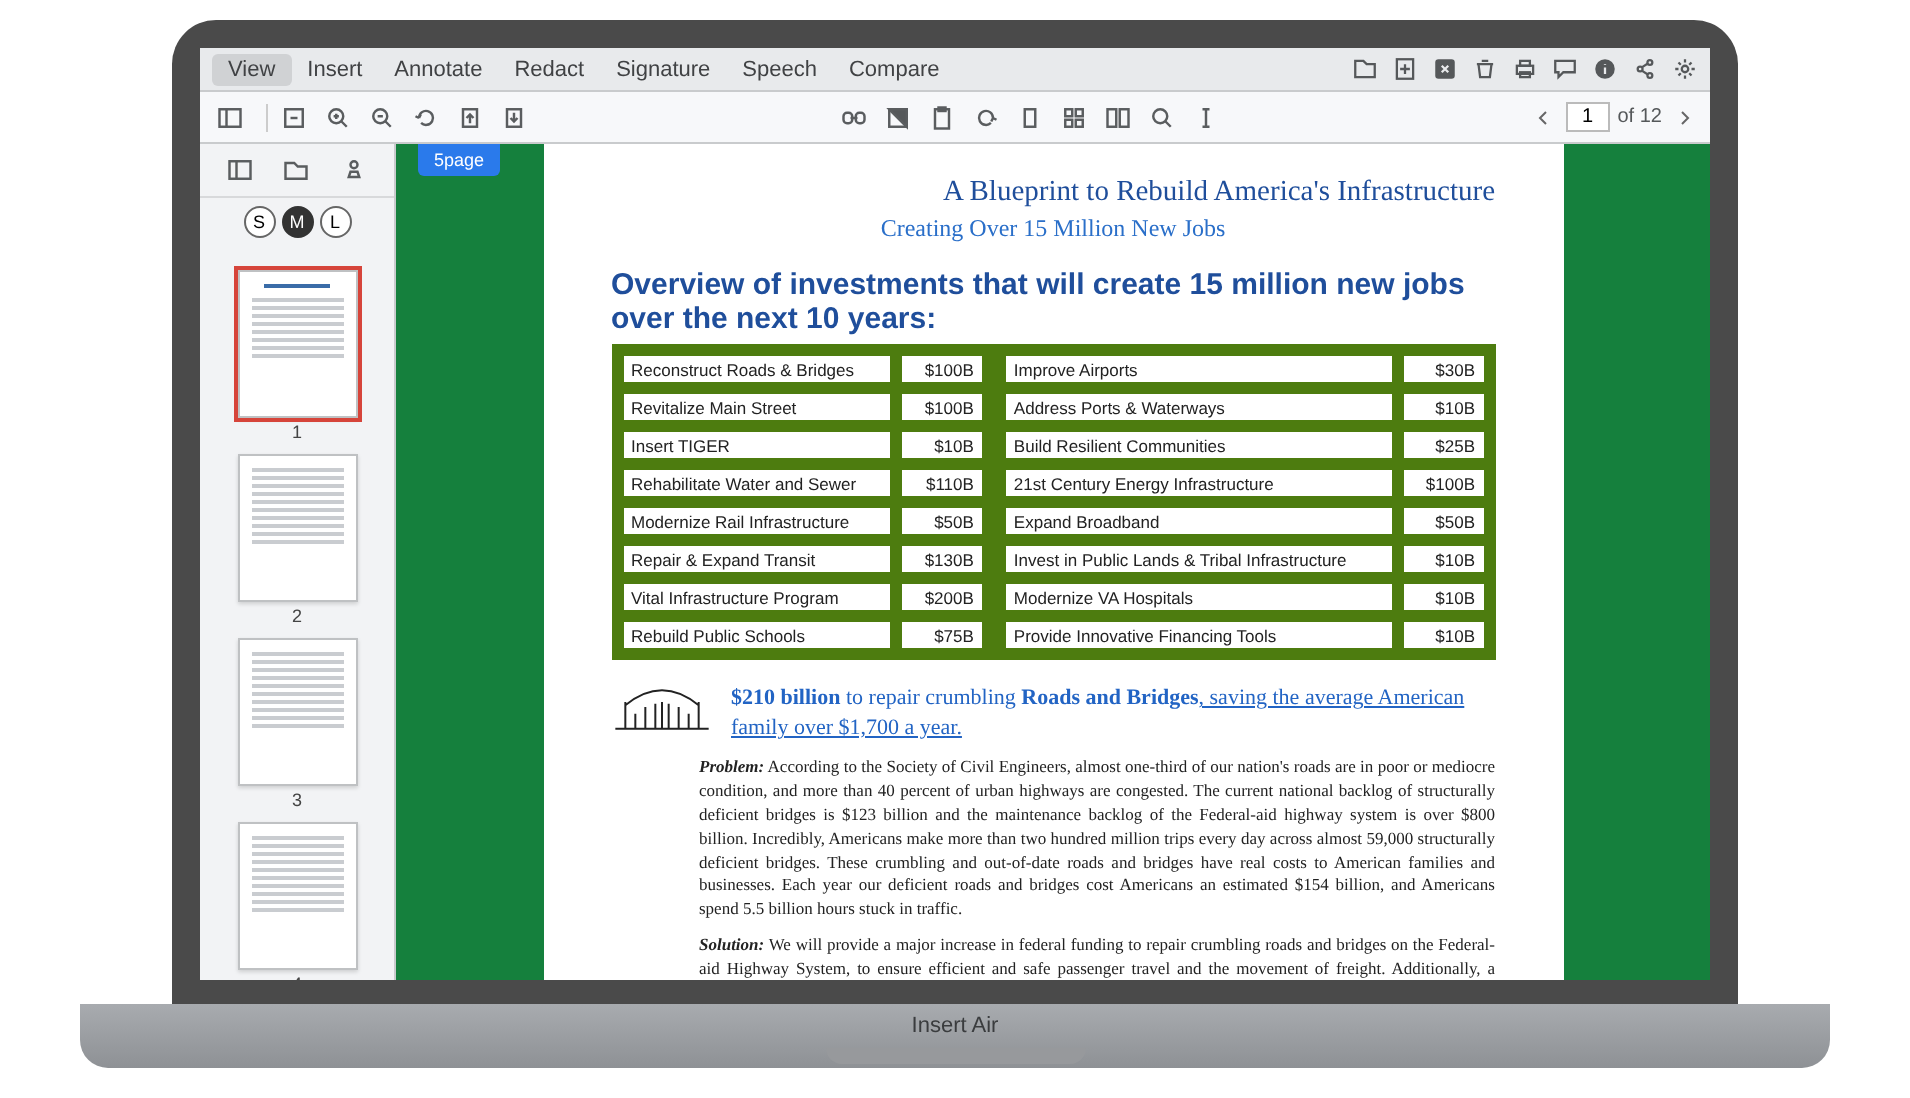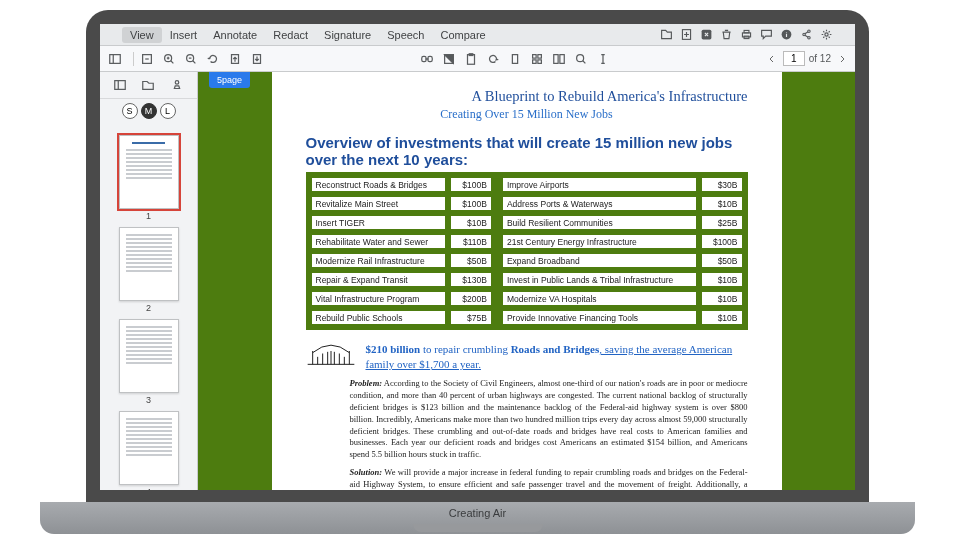--- a/index.html
+++ b/index.html
@@ -2,21 +2,21 @@
 <html><head>
 <meta charset="utf-8">
 <style>
   * { box-sizing: border-box; margin: 0; padding: 0; }
   body { font-family: -apple-system, Helvetica, Arial, sans-serif; background: #fff; width: 955px; height: 549px; position: relative; overflow: hidden; }
   .laptop { position: absolute; top: 0; left: 0; width: 955px; height: 549px; }
   .bezel { position: absolute; left: 86px; top: 10px; width: 783px; height: 494px; background: #4a4a4a; border-radius: 22px 22px 0 0; padding: 14px; }
   .screen { width: 100%; height: 100%; background: #eceef0; display: flex; flex-direction: column; overflow: hidden; }
   .hinge { position: absolute; left: 40px; top: 502px; width: 875px; height: 32px; background: linear-gradient(#a8abaf,#8e9195); border-radius: 0 0 14px 14px; text-align: center; color: #3a3c3e; font-size: 11px; line-height: 22px; }
   .notch { width: 130px; height: 8px; background: #97999c; border-radius: 0 0 10px 10px; margin: 0 auto; }
-  .menubar { display: flex; align-items: center; height: 22px; background: #e8eaec; border-bottom: 1px solid #c9cbcd; padding: 0 22px; font-size: 11px; color: #404244; }
+  .menubar { display: flex; align-items: center; height: 22px; background: #e8eaec; border-bottom: 1px solid #c9cbcd; padding: 0 6px; font-size: 11px; color: #404244; }
   .menu-item { padding: 2px 8px; border-radius: 3px; cursor: default; }
   .menu-item.active { background: #d0d2d4; }
   .menubar .spacer { flex: 1; }
   .menubar-icons { display: flex; gap: 6px; }
   .mb-icon { width: 14px; height: 14px; display: flex; align-items: center; justify-content: center; color: #55585a; cursor: pointer; }
   .mb-icon svg { width: 13px; height: 13px; stroke: currentColor; fill: none; stroke-width: 1.4; }
   .mb-icon.filled svg { fill: currentColor; stroke: none; }
   .toolbar { display: flex; align-items: center; height: 26px; background: #f7f8fa; border-bottom: 1px solid #c9cbcd; padding: 0 6px; gap: 4px; }
   .tb-icon { width: 18px; height: 18px; display: flex; align-items: center; justify-content: center; color: #5a5d5f; cursor: pointer; }
   .tb-icon svg { width: 14px; height: 14px; stroke: currentColor; fill: none; stroke-width: 1.4; }
@@ -31,21 +31,21 @@
   .sml { display: flex; justify-content: center; gap: 3px; padding: 4px 0 6px; }
   .sml span { width: 16px; height: 16px; border: 1px solid #666; border-radius: 50%; font-size: 9px; display: flex; align-items: center; justify-content: center; background: #fff; }
   .sml span.active { background: #333; color: #fff; border-color:#333;}
   .thumbs { flex: 1; overflow-y: auto; padding: 4px 0; }
   .thumb { width: 60px; height: 74px; margin: 6px auto 2px; background: #fff; border: 1px solid #bfc1c3; box-shadow: 0 1px 2px rgba(0,0,0,.15); position: relative; padding: 6px; }
   .thumb.active { outline: 2px solid #d6443a; }
   .thumb-lines { display:flex; flex-direction:column; gap:2px; }
   .tln { height: 2px; background: #c9ccd0; }
   .tln.title { background:#3a6ca8; width:70%; margin:0 auto 3px;}
   .thumb-label { text-align: center; font-size: 9px; color: #444; margin-top: 2px; }
-  .docwrap { flex: 1; background: #4d7c0f; display: flex; justify-content: center; overflow: hidden; position: relative; }
+  .docwrap { flex: 1; background: #15803d; display: flex; justify-content: center; overflow: hidden; position: relative; }
   .tag { position: absolute; left: 11px; top: 0; background: #2a7aeb; color: #fff; font-size: 9px; padding: 3px 8px; border-radius: 0 0 3px 3px; }
   .page { width: 510px; background: #fff; margin-top: 0; padding: 16px 34px 8px; font-size: 9px; color: #222; overflow: hidden; }
   .h1 { color: #1f4e9b; font-size: 14.5px; font-weight: normal; text-align: right; font-family: Georgia, serif; }
   .h2 { color: #2a6fc9; font-size: 12px; text-align: center; margin-top: 2px; font-family: Liberation Serif, serif; }
   .ov { color: #1f4e9b; font-size: 15px; font-weight: bold; margin-top: 12px; }
   table.inv { width: 100%; border-collapse: collapse; margin-top: 4px; font-size: 8.5px; }
   table.inv td { border: 6px solid #4d7c0f; padding: 1.5px 4px; }
   table.inv td.bar { background: #000; width: 6px; padding: 0; border-left:none; border-right:none;}
   table.inv td.amt { text-align: right; width: 46px; }
   .feature { display: flex; align-items: center; gap: 10px; margin-top: 12px; }
@@ -412,16 +412,16 @@
               </div>
             </div>
             <div class="para"><span class="lead">Problem:</span><span> According to the Society of Civil Engineers, almost one-third of our nation's roads are in poor or mediocre condition, and more than 40 percent of urban highways are congested. The current national backlog of structurally deficient bridges is $123 billion and the maintenance backlog of the Federal-aid highway system is over $800 billion. Incredibly, Americans make more than two hundred million trips every day across almost 59,000 structurally deficient bridges. These crumbling and out-of-date roads and bridges have real costs to American families and businesses. Each year our deficient roads and bridges cost Americans an estimated $154 billion, and Americans spend 5.5 billion hours stuck in traffic.</span></div>
             <div class="para"><span class="lead">Solution:</span><span> We will provide a major increase in federal funding to repair crumbling roads and bridges on the Federal-aid Highway System, to ensure efficient and safe passenger travel and the movement of freight. Additionally, a portion of this new funding would be available on an incentive basis to encourage States and Metropolitan Planning Organizations to set and achieve ambitious performance goals for improving local infrastructure conditions. We also believe that an</span></div>
           </div>
         </div>
       </div>
     </div>
   </div>
   <div class="hinge">
-    <span>Creating Air</span>
+    <span>Insert Air</span>
     <div class="notch"></div>
   </div>
 </div>
 
 </body></html>

